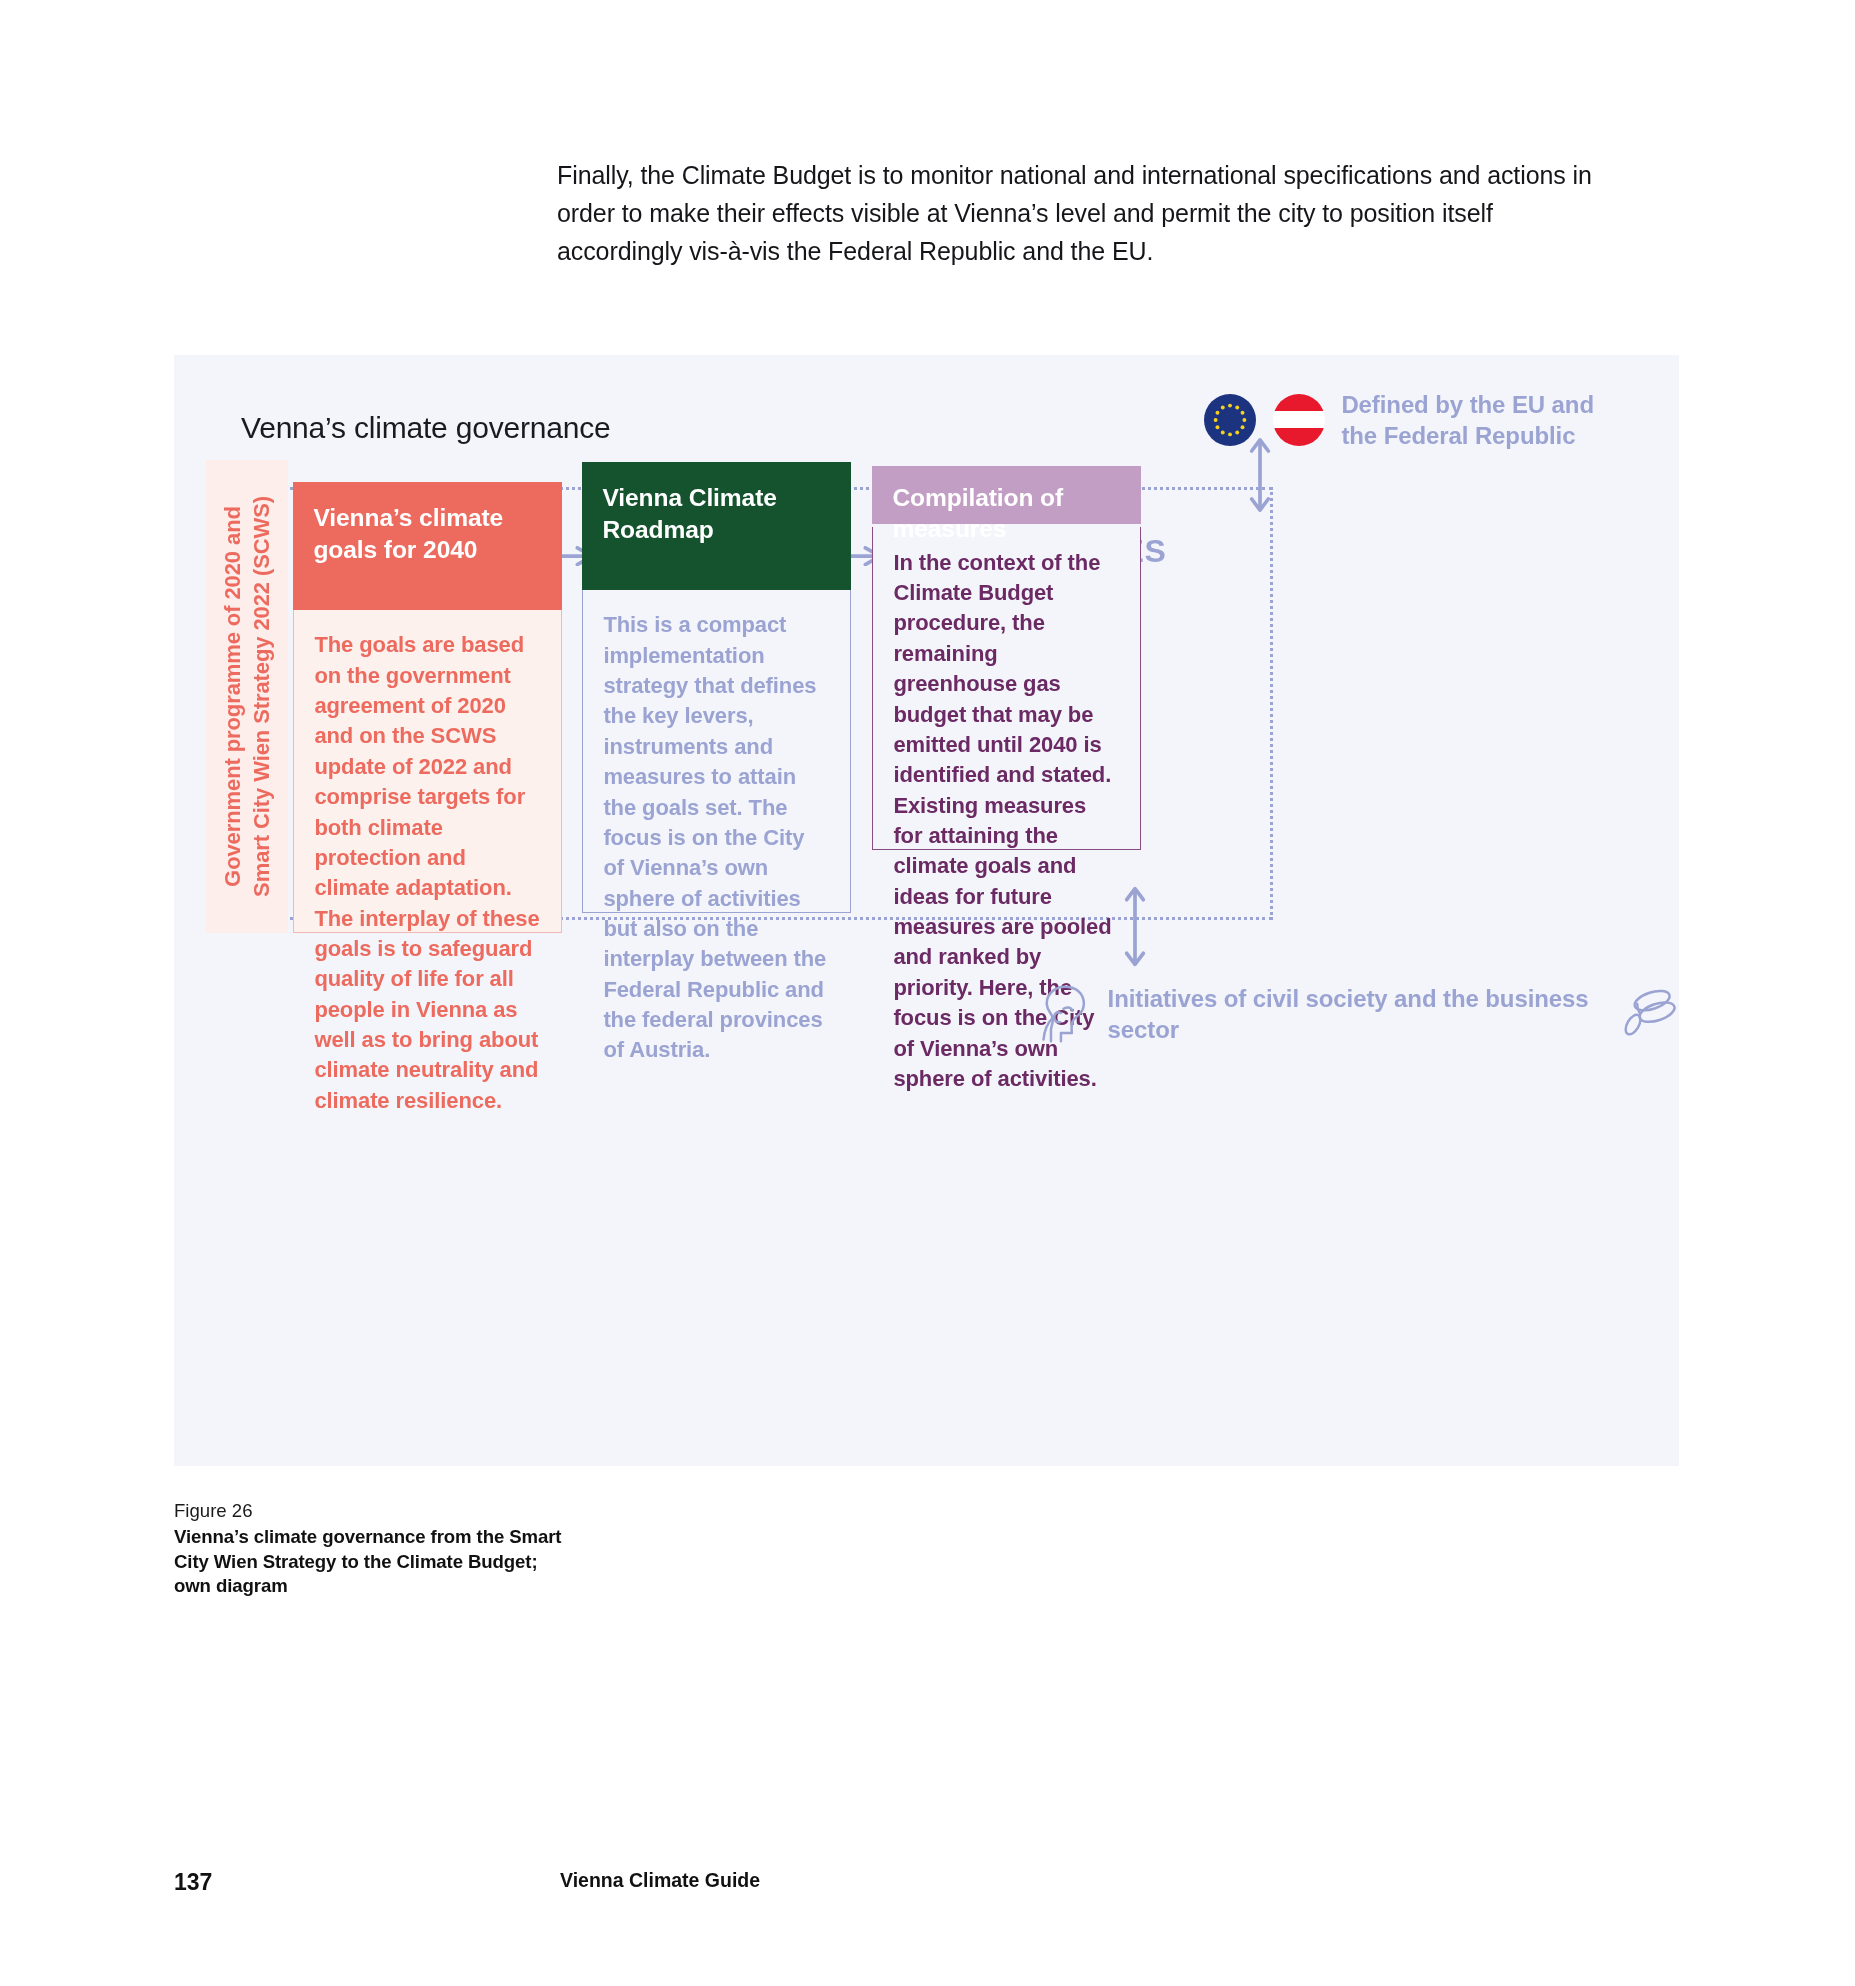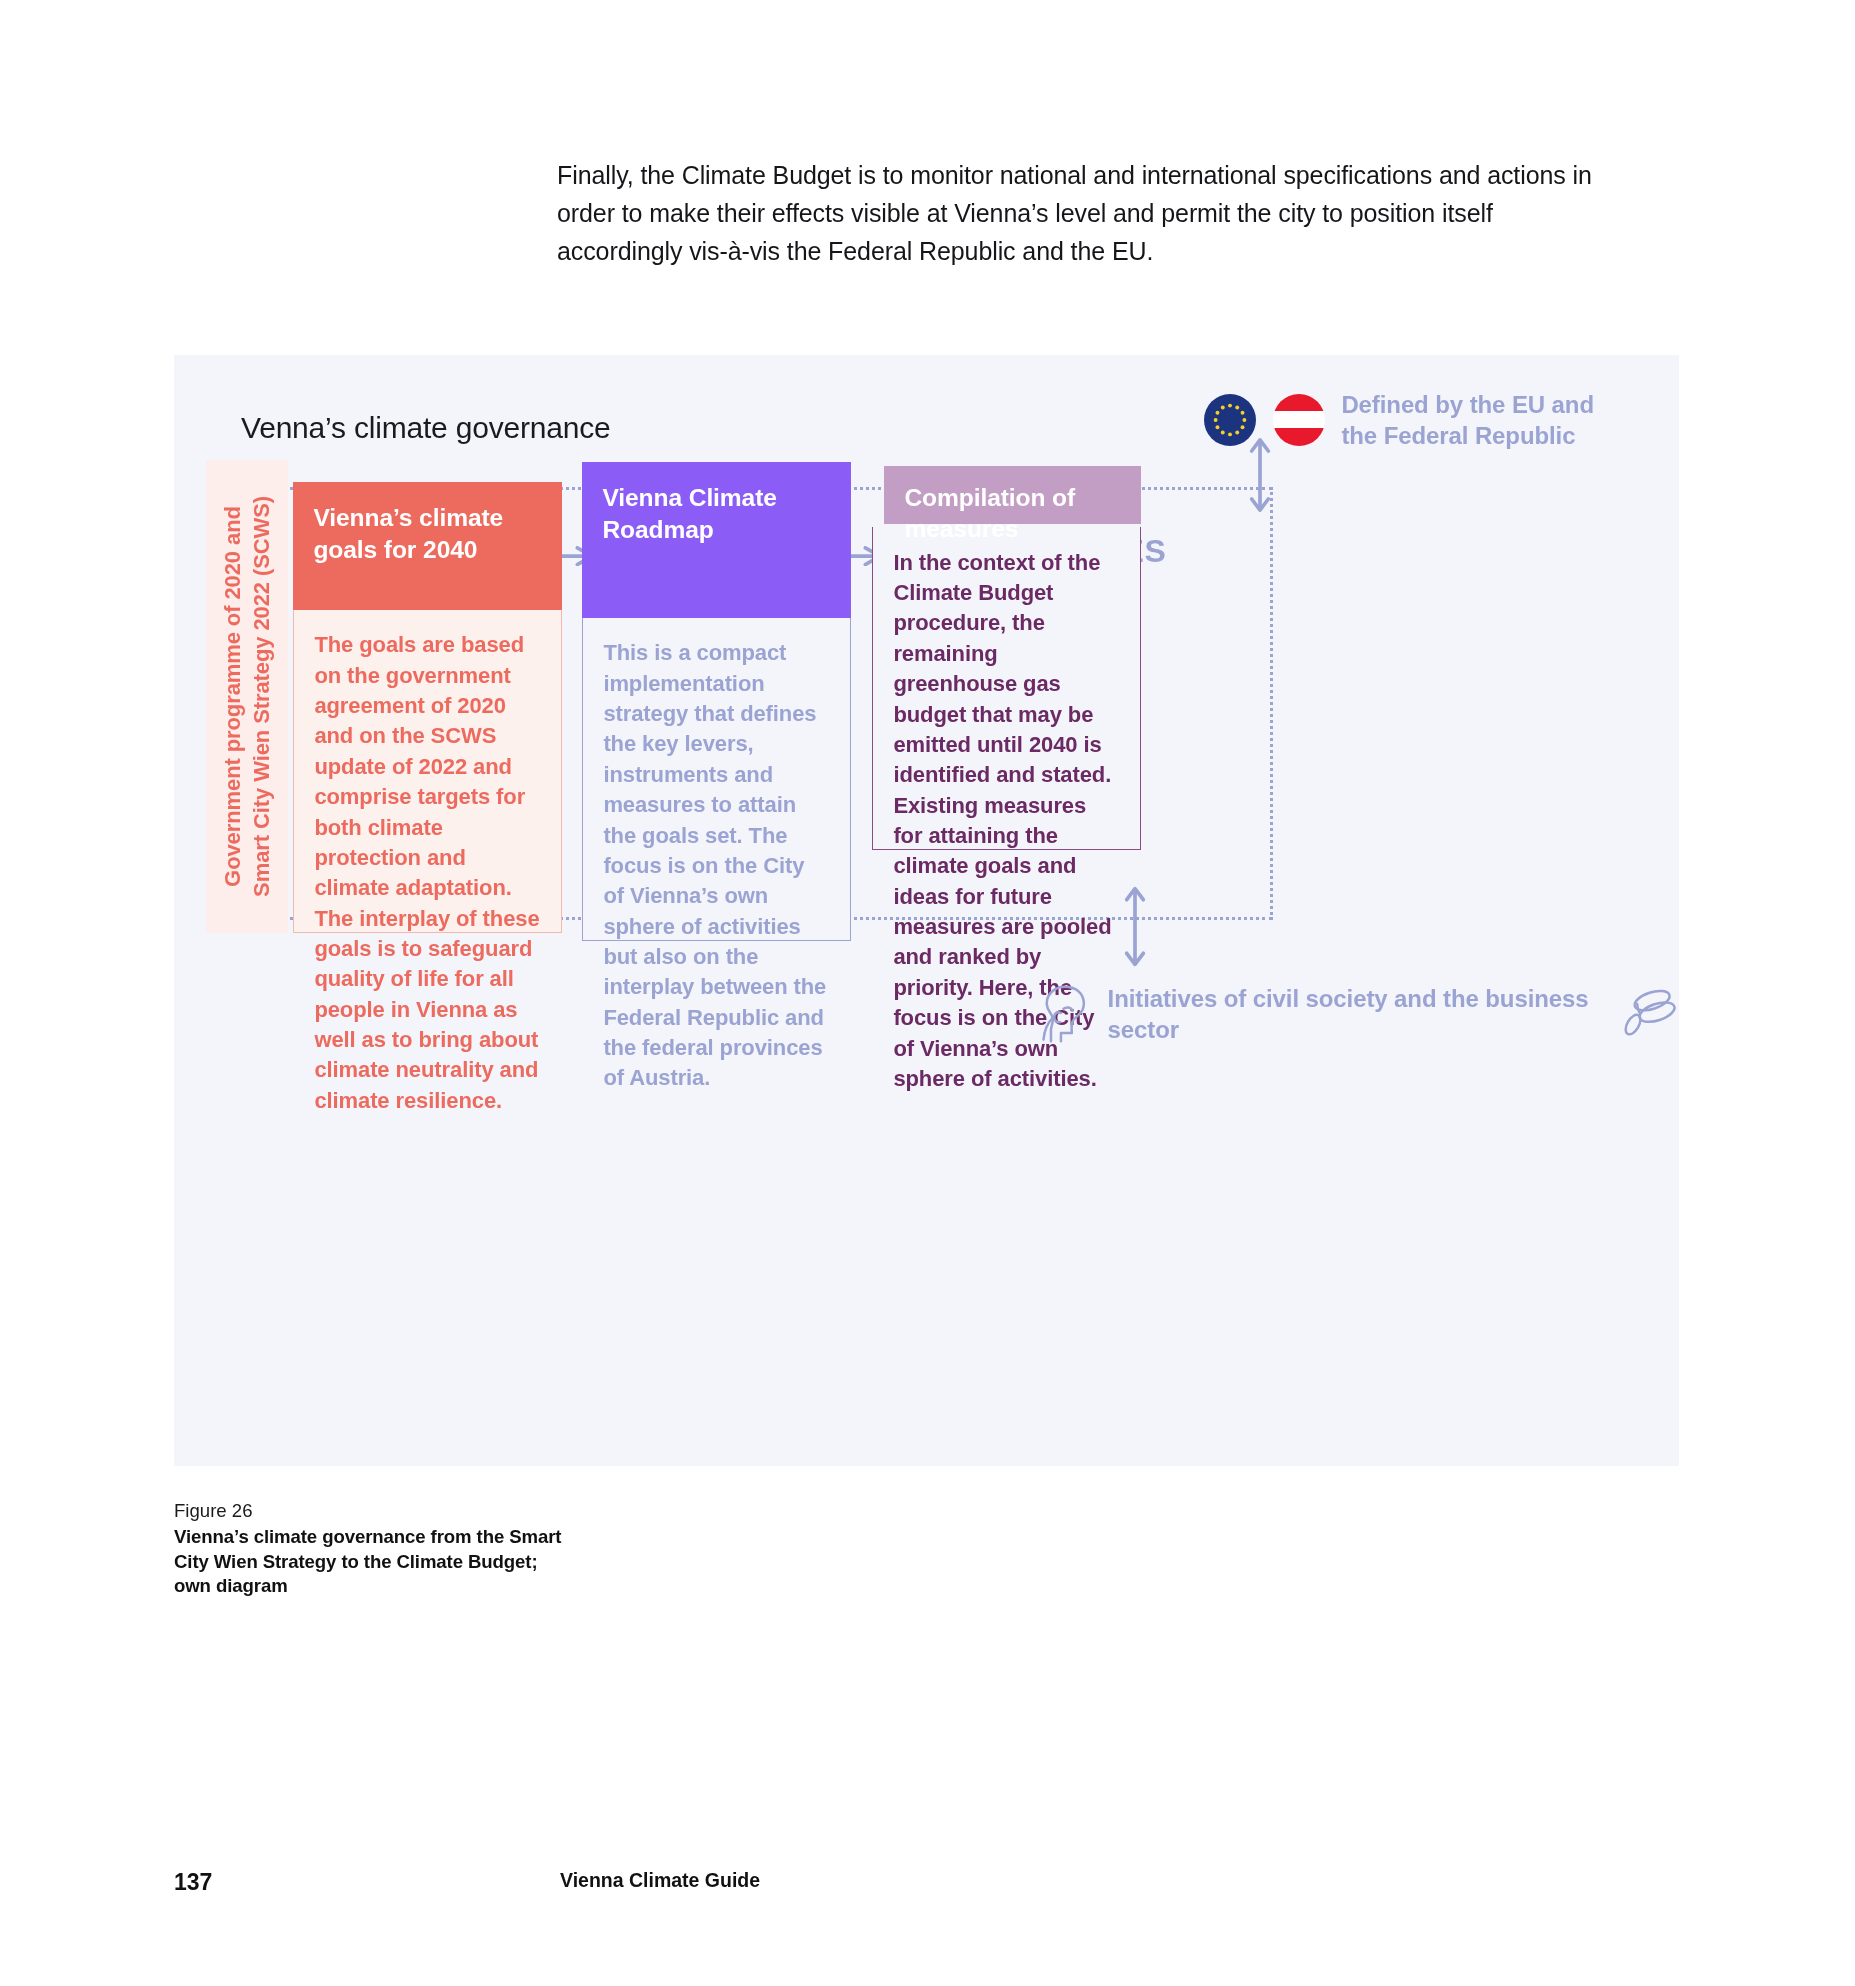--- a/index.html
+++ b/index.html
@@ -176,34 +176,33 @@
     line-height: 1.28;
     letter-spacing: -0.1px;
     box-sizing: border-box;
   }
   .head-red {
     background: #ed6a5e;
     height: 128px;
     margin-top: 20px;
   }
   .head-blue {
-    background: #8b5cf6;
-    height: 156px;
+    background: #14532d;
+    height: 128px;
   }
   .head-purple-dark {
     background: #6b2a63;
     height: 61px;
     padding-top: 16.7px;
   }
   .head-purple-light {
     background: #c39ec4;
     height: 58px;
     padding-top: 16px;
     margin-top: 3.7px;
-    margin-left: 12px;
   }
   .card-3 .stack-body-offset { margin-top: 3.7px; }
 
   .card-body {
     padding: 20.4px 20.4px 22px 20.4px;
     font-size: 22px;
     font-weight: bold;
     line-height: 1.38;
     letter-spacing: -0.1px;
     box-sizing: border-box;

